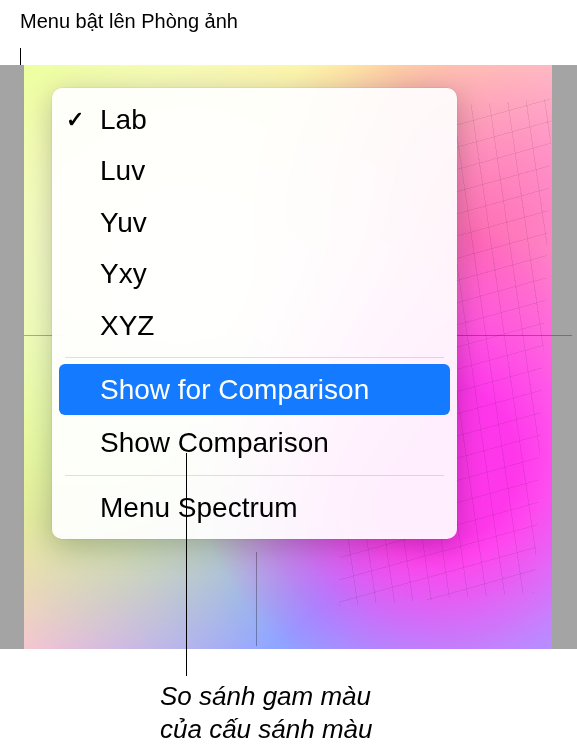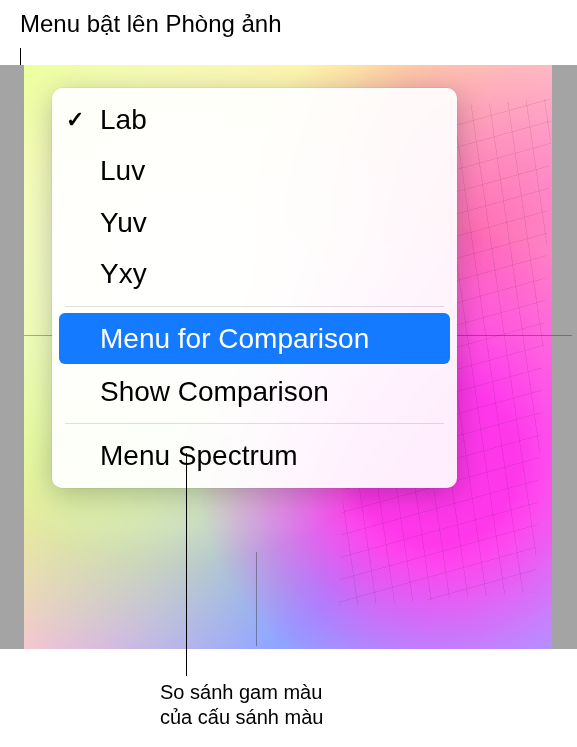--- a/index.html
+++ b/index.html
@@ -13,21 +13,21 @@
       font-family: -apple-system, BlinkMacSystemFont, "Helvetica Neue", Arial, sans-serif;
       background: #ffffff;
       position: relative;
       overflow: hidden;
     }
     
     .callout-top {
       position: absolute;
       top: 10px;
       left: 20px;
-      font-size: 24px;
+      font-size: 20px;
       color: #000;
     }
     
     .arrow-down {
       position: absolute;
       top: 48px;
       left: 20px;
       width: 0;
       height: 55px;
       border-left: 1px solid #000;
@@ -149,23 +149,24 @@
       left: 186px;
       width: 1px;
       height: 223px;
       background: #000;
     }
     
     .callout-bottom {
       position: absolute;
       top: 680px;
       left: 160px;
-      font-size: 20px;
+      font-size: 26px;
       color: #000;
       line-height: 1.25;
+      font-style: italic;
     }
   </style>
 </head>
 <body>
 
 <div class="callout-top">Menu bật lên Phòng ảnh</div>
 <div class="arrow-down"></div>
 
 <div class="viewport-bg"></div>
 <div class="color-viz"></div>
@@ -180,25 +181,28 @@
   </div>
   <div class="menu-item">
     <span>Luv</span>
   </div>
   <div class="menu-item">
     <span>Yuv</span>
   </div>
   <div class="menu-item">
     <span>Yxy</span>
   </div>
+  <div class="menu-item">
+    <span>XYZ</span>
+  </div>
 
   <div class="menu-separator"></div>
 
   <div class="menu-item highlighted">
-    <span>Menu for Comparison</span>
+    <span>Show for Comparison</span>
   </div>
   <div class="menu-item">
     <span>Show Comparison</span>
   </div>
 
   <div class="menu-separator"></div>
 
   <div class="menu-item">
     <span>Menu Spectrum</span>
   </div>

